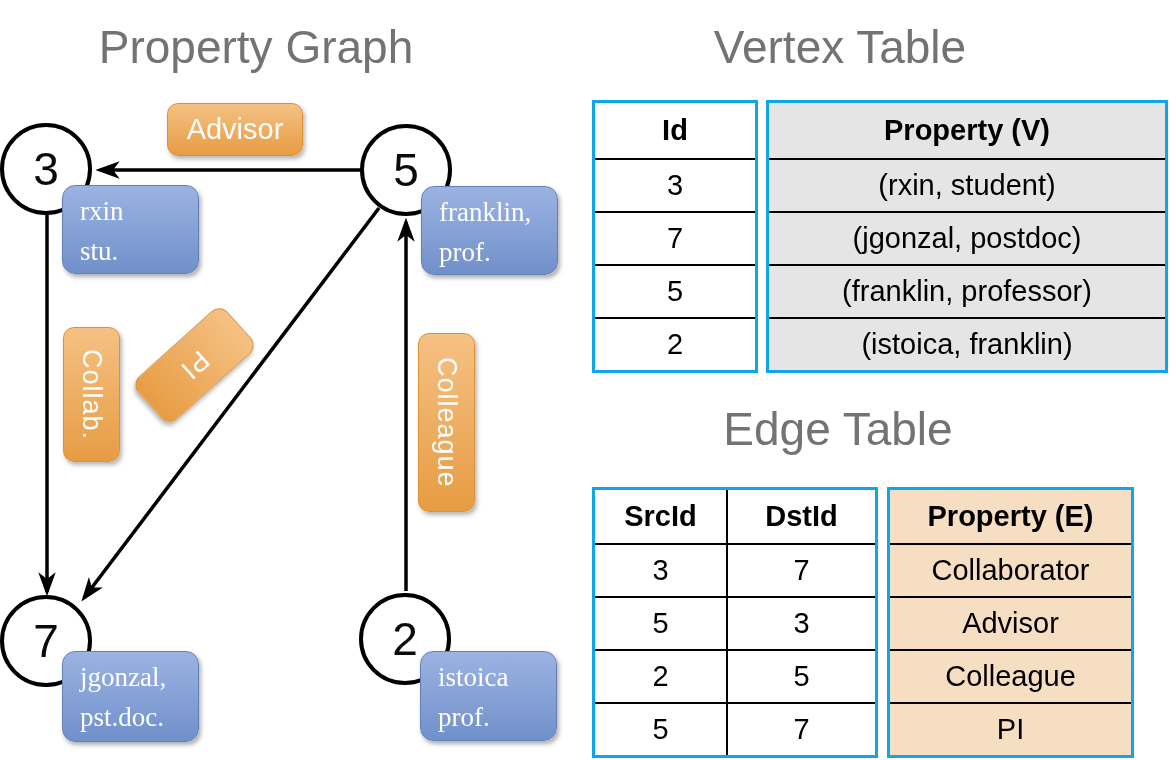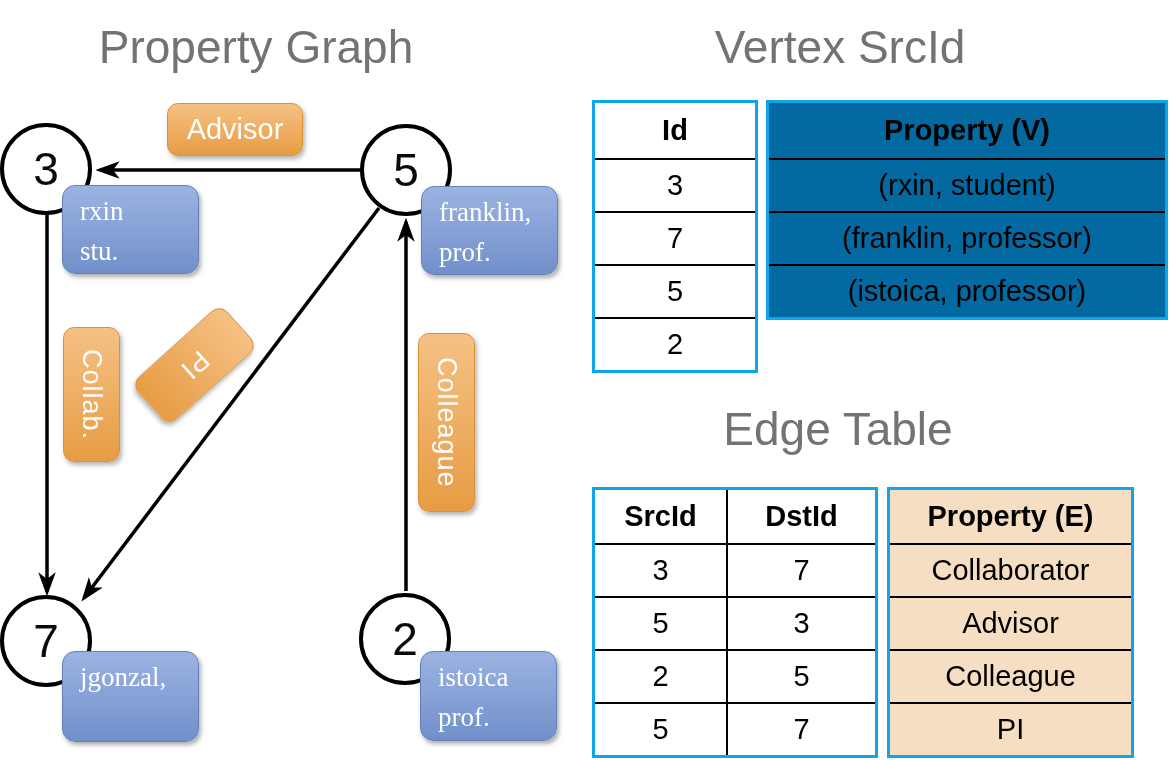--- a/index.html
+++ b/index.html
@@ -41,21 +41,21 @@
   }
   table.dtable td {
     border:2px solid #000; text-align:center; vertical-align:middle;
     font-size:29px; padding:0; overflow:hidden; white-space:nowrap;
   }
   table.dtable tr.h td { font-weight:bold; }
   #vertex-id-table tr.h td, #vertex-prop-table tr.h td { height:55px; }
   #vertex-id-table tr.r td, #vertex-prop-table tr.r td { height:51px; }
   #edge-ids-table tr.h td, #edge-prop-table tr.h td { height:53px; }
   #edge-ids-table tr.r td, #edge-prop-table tr.r td { height:51px; }
-  #vertex-prop-table td { background:#0369a1;text-align:center; }
+  #vertex-prop-table td { background:#e5e5e5;text-align:center; }
   #edge-prop-table td { background:#f6dec2; }
 </style>
 </head>
 <body>
 
 <div id="canvas">
 
   <div class="title" style="left:0px; top:20px; width:512px;">Property Graph</div>
 
   <svg id="edge-svg" viewBox="0 0 585 760" xmlns="http://www.w3.org/2000/svg">
@@ -86,40 +86,41 @@
   <div class="vbox" style="left:62px;  top:185px; width:137px; height:89px;">
     <div>rxin</div>
     <div>stu.</div>
   </div>
   <div class="vbox" style="left:421px; top:186px; width:137px; height:89px;">
     <div>franklin,</div>
     <div>prof.</div>
   </div>
   <div class="vbox" style="left:62px;  top:651px; width:137px; height:91px;">
     <div>jgonzal,</div>
+    <div>pst.doc.</div>
   </div>
   <div class="vbox" style="left:420px; top:651px; width:137px; height:90px;">
     <div>istoica</div>
     <div>prof.</div>
   </div>
 
   <div class="obox" style="left:167px; top:103px; width:136px; height:53px;">
     <span class="h">Advisor</span>
   </div>
   <div class="obox" style="left:63px; top:327px; width:57px; height:135px;">
     <span class="v">Collab.</span>
   </div>
   <div class="obox" style="left:166px; top:305px; width:57px; height:120px; transform:rotate(48deg);">
     <span class="v">PI</span>
   </div>
   <div class="obox" style="left:418px; top:333px; width:57px; height:179px;">
     <span class="v">Colleague</span>
   </div>
 
-  <div class="title" style="left:585px; top:20px; width:510px;">Vertex SrcId</div>
+  <div class="title" style="left:585px; top:20px; width:510px;">Vertex Table</div>
 
   <table class="dtable" id="vertex-id-table" style="left:592px; top:100px; width:166px;">
     <tbody>
         <tr class="h">
           <td>Id</td>
         </tr>
     <tr class="r">
           <td>3</td>
         </tr>
     <tr class="r">
@@ -136,24 +137,27 @@
 
   <table class="dtable" id="vertex-prop-table" style="left:766px; top:100px; width:402px;">
     <tbody>
         <tr class="h">
           <td>Property (V)</td>
         </tr>
     <tr class="r">
           <td>(rxin, student)</td>
         </tr>
     <tr class="r">
+          <td>(jgonzal, postdoc)</td>
+        </tr>
+    <tr class="r">
           <td>(franklin, professor)</td>
         </tr>
     <tr class="r">
-          <td>(istoica, professor)</td>
+          <td>(istoica, franklin)</td>
         </tr>
   </tbody>
     </table>
 
   <div class="title" style="left:583px; top:402px; width:510px;">Edge Table</div>
 
   <table class="dtable" id="edge-ids-table" style="left:592px; top:487px; width:286px;">
     <tbody>
         <tr class="h">
       <td style="width:131px;">SrcId</td>

